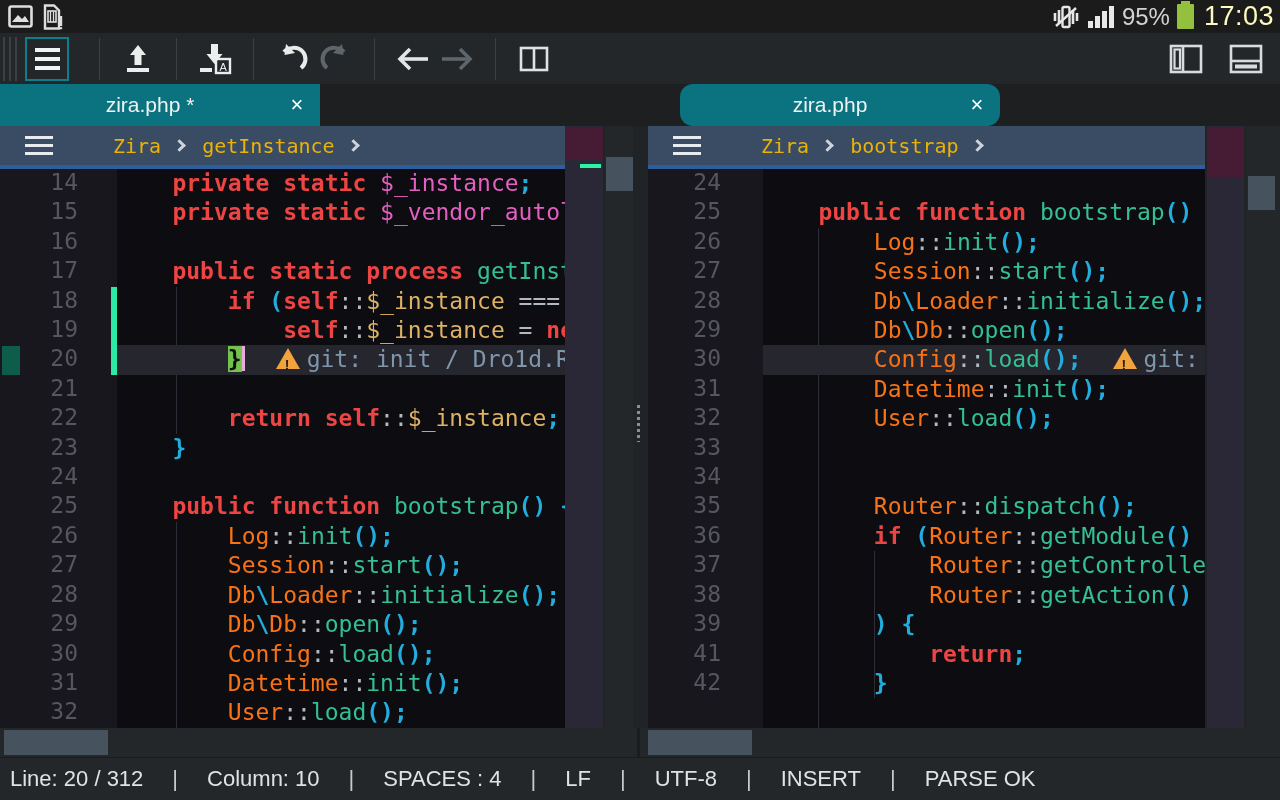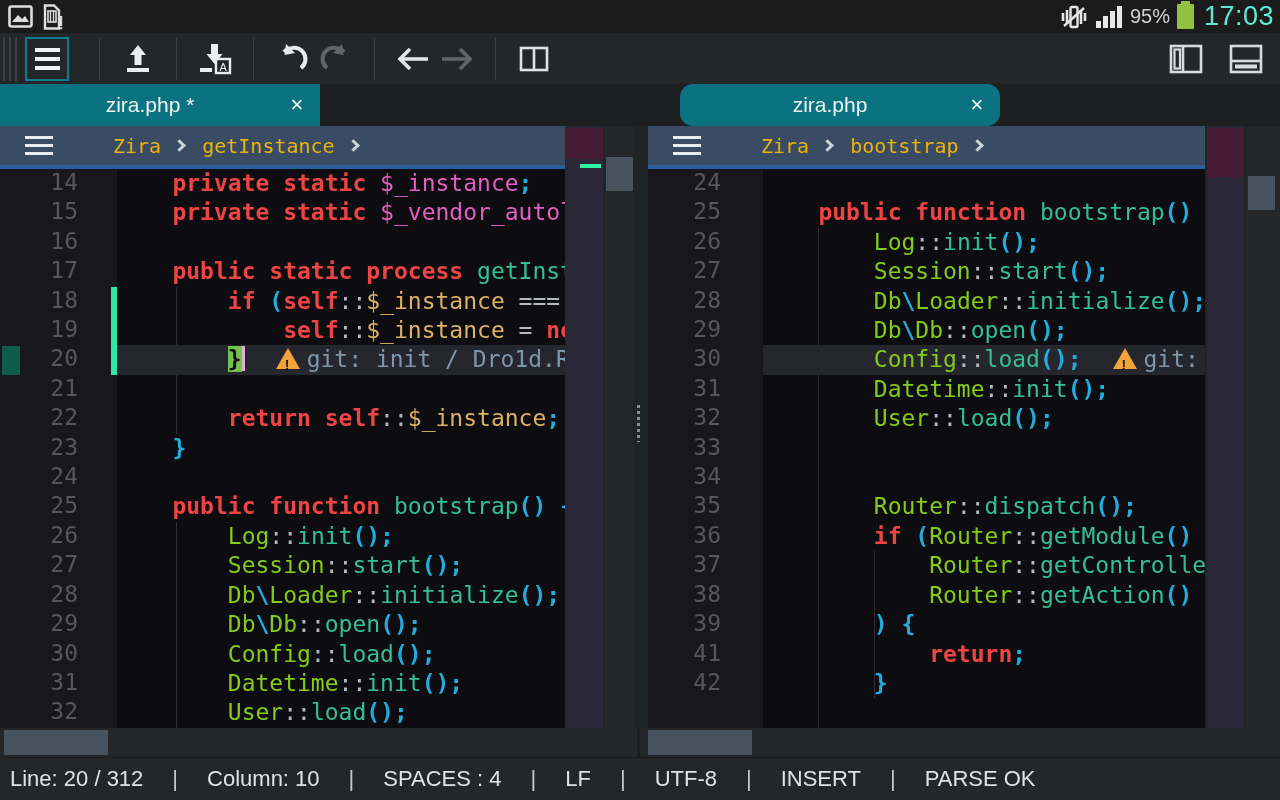--- a/index.html
+++ b/index.html
@@ -5,24 +5,24 @@
   * { margin:0; padding:0; box-sizing:border-box; }
   html,body { background:#000; }
   .stage { position:relative; width:1280px; height:800px; overflow:hidden;
            background:#1d1f21; font-family:"Liberation Sans", sans-serif; }
 
   
   .androidbar { position:absolute; left:0; top:0; width:1280px; height:33px;
                 background:#1b1b1b; display:flex; align-items:center; }
   .ab-left { display:flex; align-items:center; gap:8px; padding-left:8px; }
   .ab-right { margin-left:auto; display:flex; align-items:center; gap:7px; padding-right:6px; }
-  .ab-pct { color:#d2d2d2; font-size:20px; }
+  .ab-pct { color:#d2d2d2; font-size:24px; }
   .ab-batt { width:17px; height:25px; background:#94c13d; border-radius:1px; position:relative; }
   .ab-batt::before { content:""; position:absolute; top:-3px; left:4px; width:9px; height:3px; background:#94c13d; }
-  .ab-time { color:#5eead4; font-size:27px; letter-spacing:0.5px; padding-left:3px; }
+  .ab-time { color:#fef9c3; font-size:27px; letter-spacing:0.5px; padding-left:3px; }
 
   
   .toolbar { position:absolute; left:0; top:33px; width:1280px; height:51px;
              background:#24272a; display:flex; align-items:center; }
   .tb-grip { display:flex; gap:4px; margin:0 8px 0 3px; }
   .tb-grip i { display:block; width:2px; height:44px; background:#3c4043; }
   .tb-btn { width:44px; height:44px; display:flex; align-items:center; justify-content:center; }
   .tb-menu { border:2px solid #0f7e8c; margin-right:14px; }
   .tb-sep { width:1px; height:42px; background:#3c4044; margin:0 16px; }
   .tb-right { margin-left:auto; display:flex; align-items:center; gap:16px; padding-right:12px; }
@@ -65,21 +65,21 @@
   .rows { position:relative; z-index:2; }
   .row { display:flex; height:29.42px; }
   .ln { flex:none; text-align:right; color:#56565f; }
   .pane-left  .ln { width:117px; padding-right:39px; }
   .pane-right .ln { width:115px; padding-right:42px; }
   .lc { flex:1; white-space:pre; overflow:hidden; color:#c8ccd2; line-height:29.42px; }
   .row.hl .lc { background:#26262f; }
 
   .tk-d  { color:#c8ccd2; }
   .tk-kw { color:#ef4444; font-weight:bold; }
-  .tk-cls{ color:#84cc16; }
+  .tk-cls{ color:#f97316; }
   .tk-fn { color:#34c092; }
   .tk-pn { color:#21aede; font-weight:bold; }
   .tk-op { color:#b3b9c1; }
   .tk-vp { color:#e45fc2; }
   .tk-vy { color:#ddb264; }
   .tk-ann{ color:#7f96ab; }
   .tk-brk{ background:#72c24b; color:#0d0d11; font-weight:bold; }
   .tk-cur{ display:inline-block; width:3px; height:25px; background:#e9abdc; vertical-align:-4px; }
   .tk-gap{ display:inline-block; width:31px; }
   .tk-wi { display:inline-block; width:0; height:0; position:relative; vertical-align:-2px;

